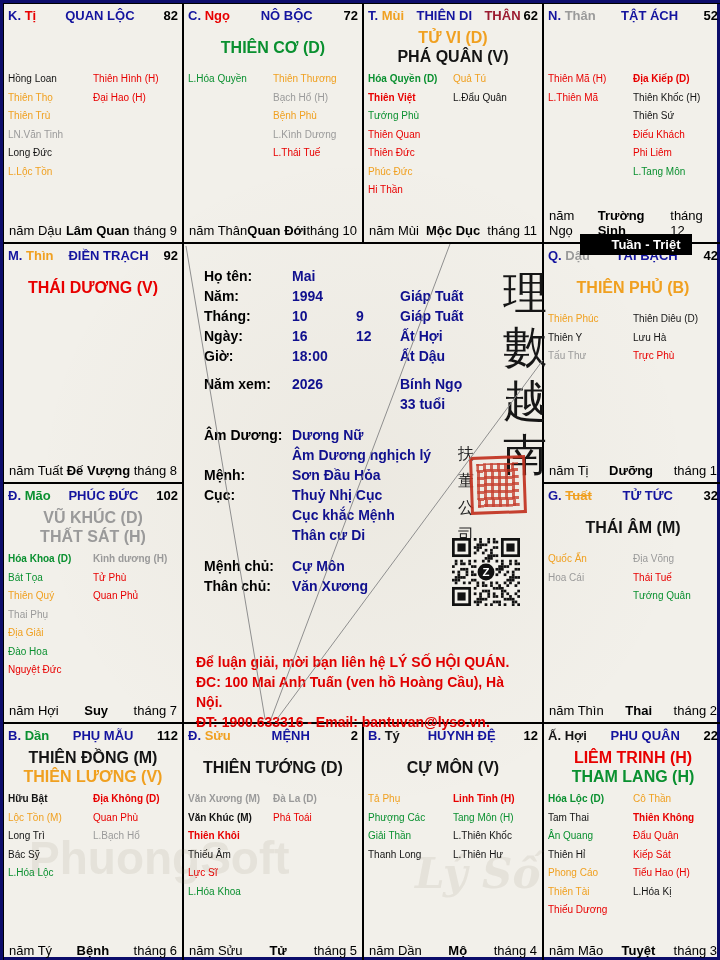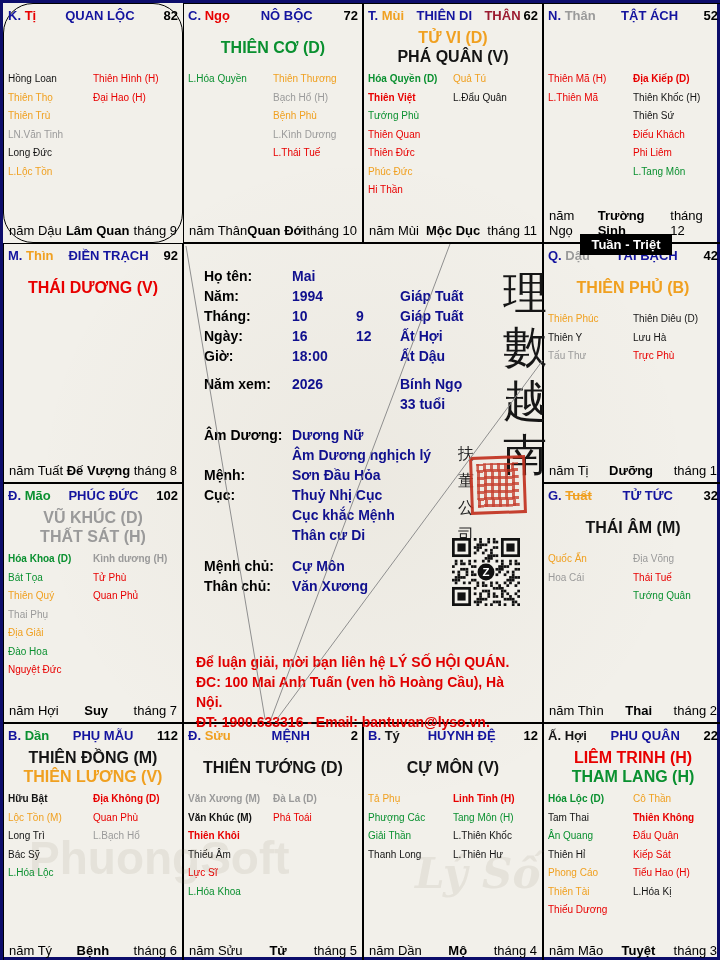--- a/index.html
+++ b/index.html
@@ -75,36 +75,36 @@
       repeating-linear-gradient(0deg, rgba(194,50,32,.8) 0 3px, rgba(0,0,0,0) 3px 7px),
       repeating-linear-gradient(90deg, rgba(194,50,32,.8) 0 3px, rgba(0,0,0,0) 3px 7px);
     background-origin:content-box;background-clip:content-box;padding:4px;
     opacity:.92;
   }
   #qr{position:absolute;left:268px;top:294px;width:68px;height:68px;}
   #qr svg{display:block;}
   #tuan-triet{
     position:absolute;left:577px;top:231px;width:92px;height:21px;z-index:6;
     background:#000;color:#fff;font-size:13px;font-weight:bold;
-    display:flex;align-items:center;justify-content:center;white-space:nowrap;
+    display:flex;align-items:center;justify-content:center;white-space:nowrap;padding-left:20px;
   }
   #lines-overlay{position:absolute;left:0;top:0;width:720px;height:960px;pointer-events:none;z-index:4;}
   .watermark{
     position:absolute;font-weight:bold;color:rgba(120,105,80,0.10);
     pointer-events:none;white-space:nowrap;z-index:1;
   }
   #wm1{left:26px;top:828px;font-size:46px;}
   #wm2{left:412px;top:846px;font-size:42px;font-style:italic;font-family:"DejaVu Serif", serif;}
 </style>
 </head>
 <body>
 
 <div id="board">
 
-  <div class="cell" style="left: 0px; top: 0px; border-radius: 30px;">
+  <div class="cell" style="left: 0px; top: 0px;">
       <div class="cell-header">
         <span class="hdr-canchi"><span class="c-navy">K. </span><span class="c-red">Tị</span></span>
         <span class="hdr-name">QUAN LỘC</span>
         <span class="hdr-score">82</span>
       </div>
       <div class="main-stars"></div>
       <div class="star-cols">
         <div class="star-col">
           <div class="c-black">Hồng Loan</div>
           <div class="c-orange">Thiên Thọ</div>

